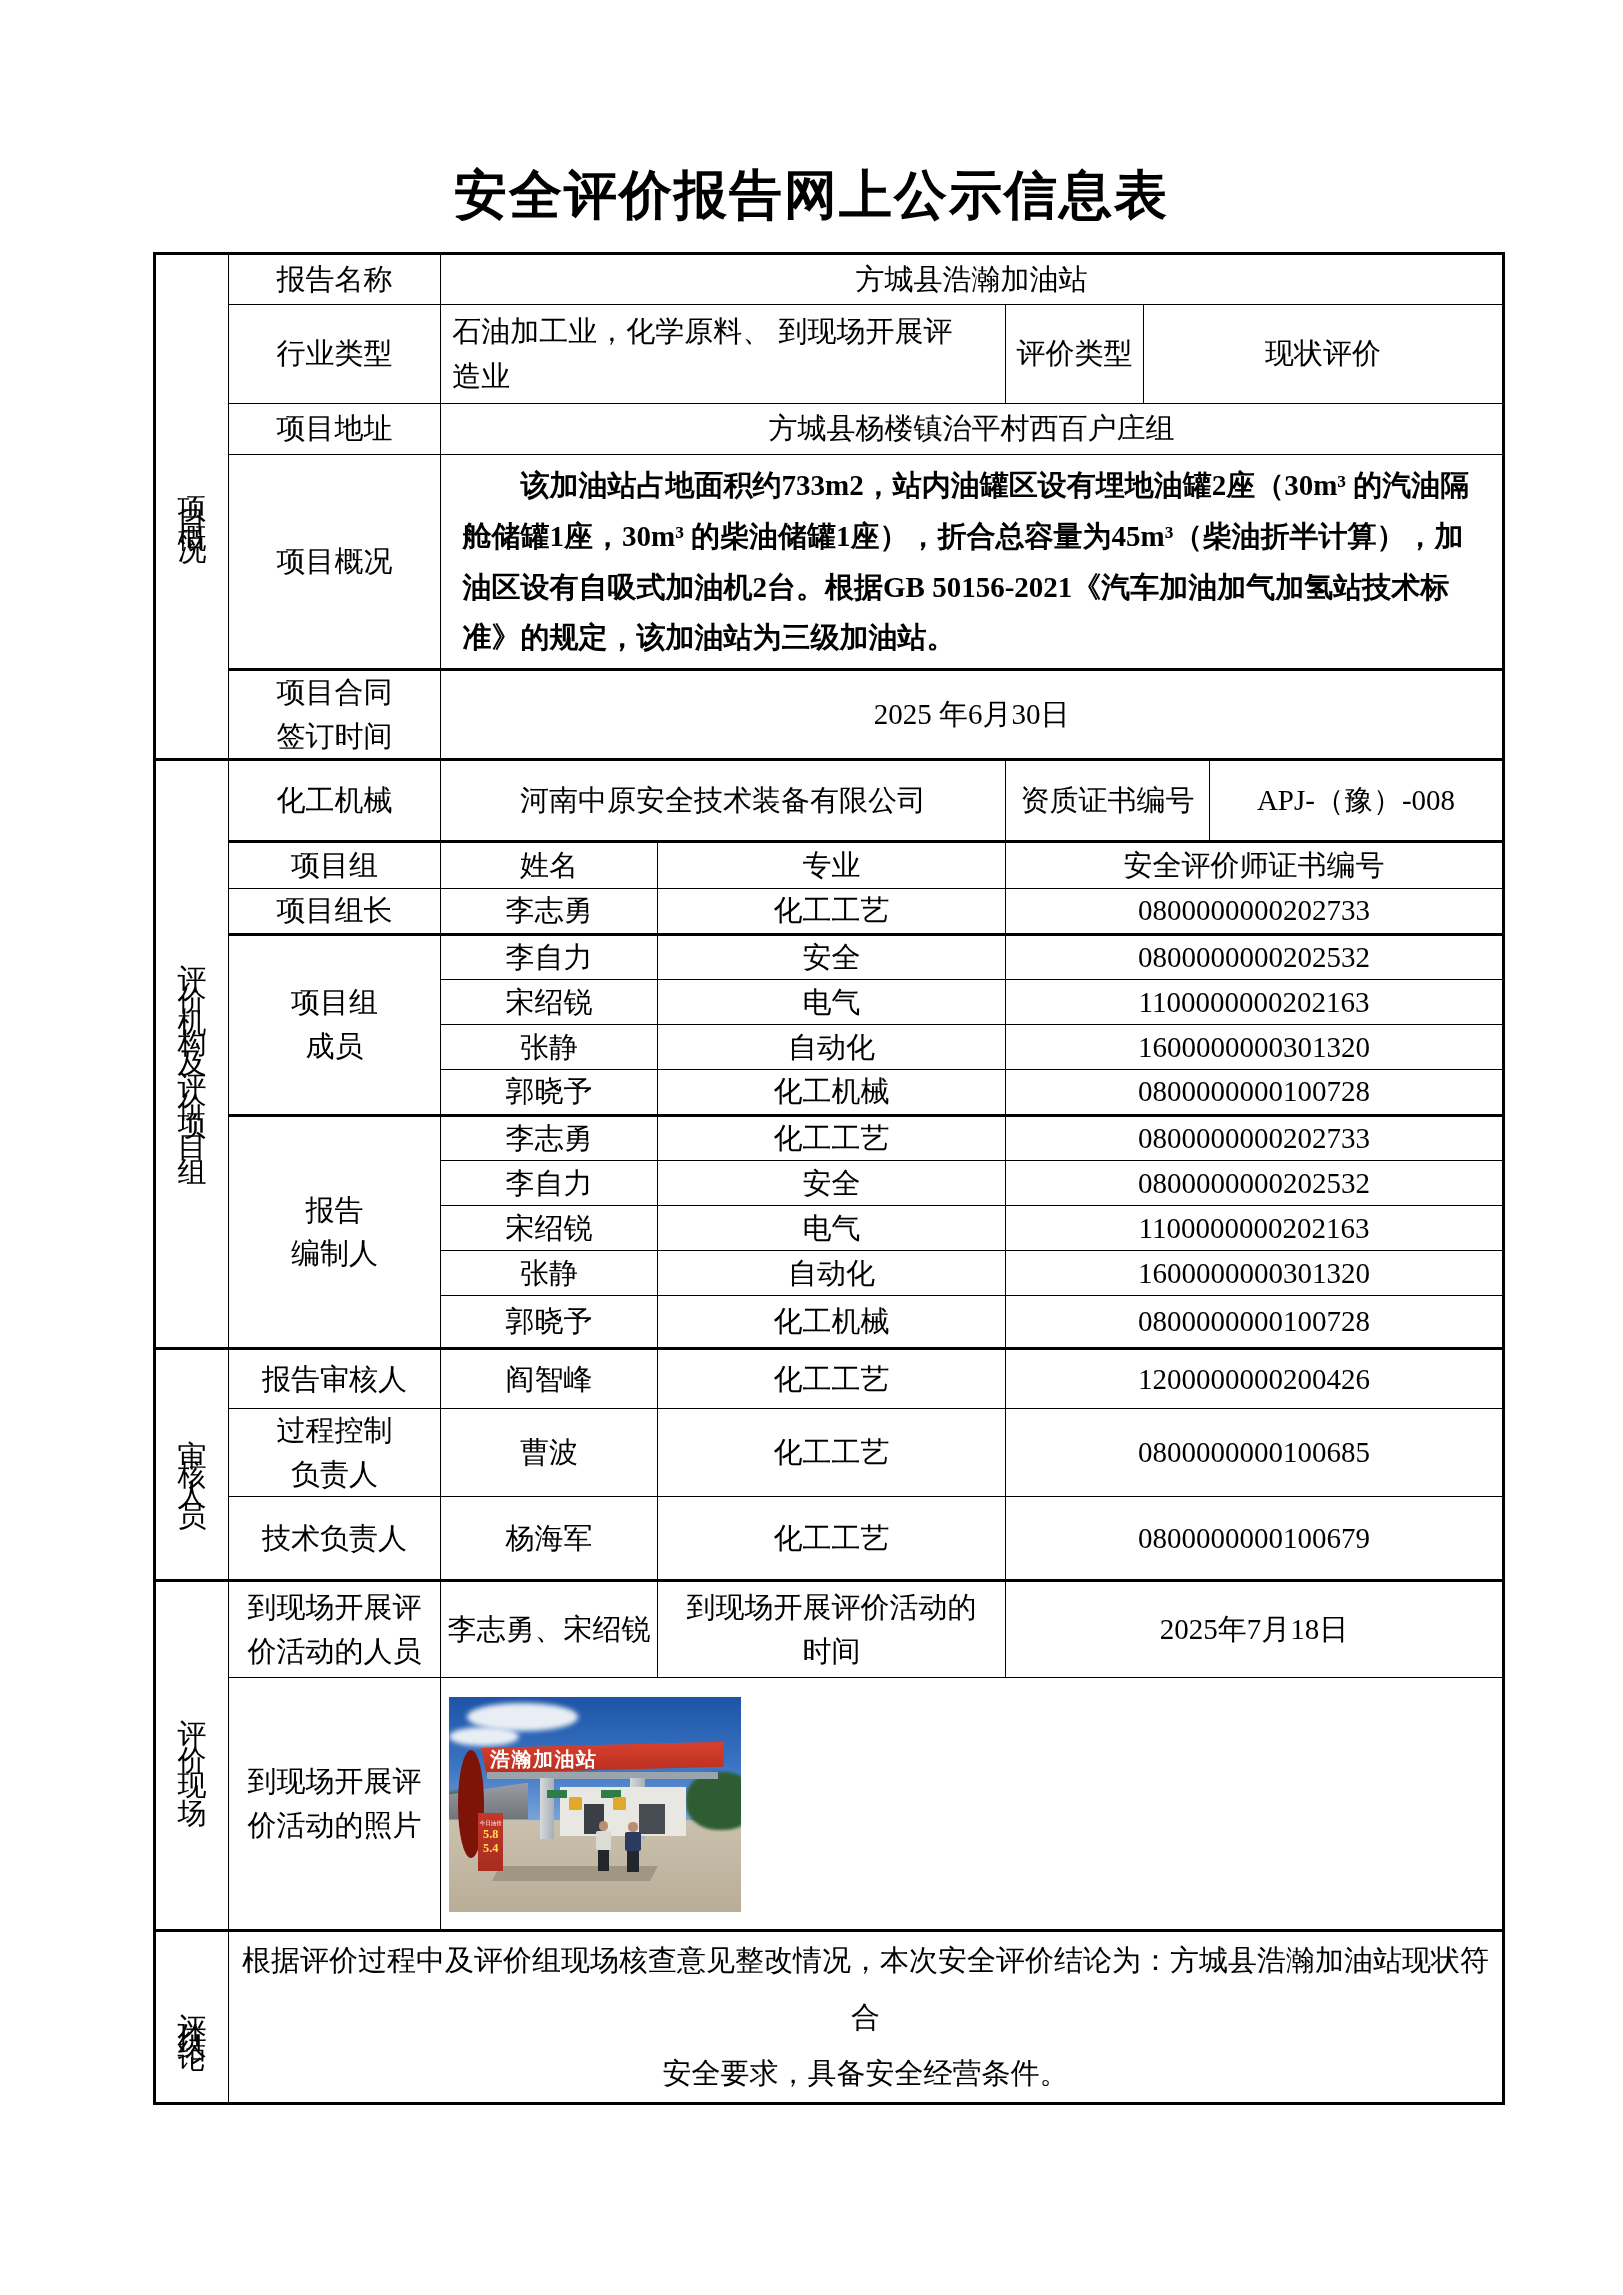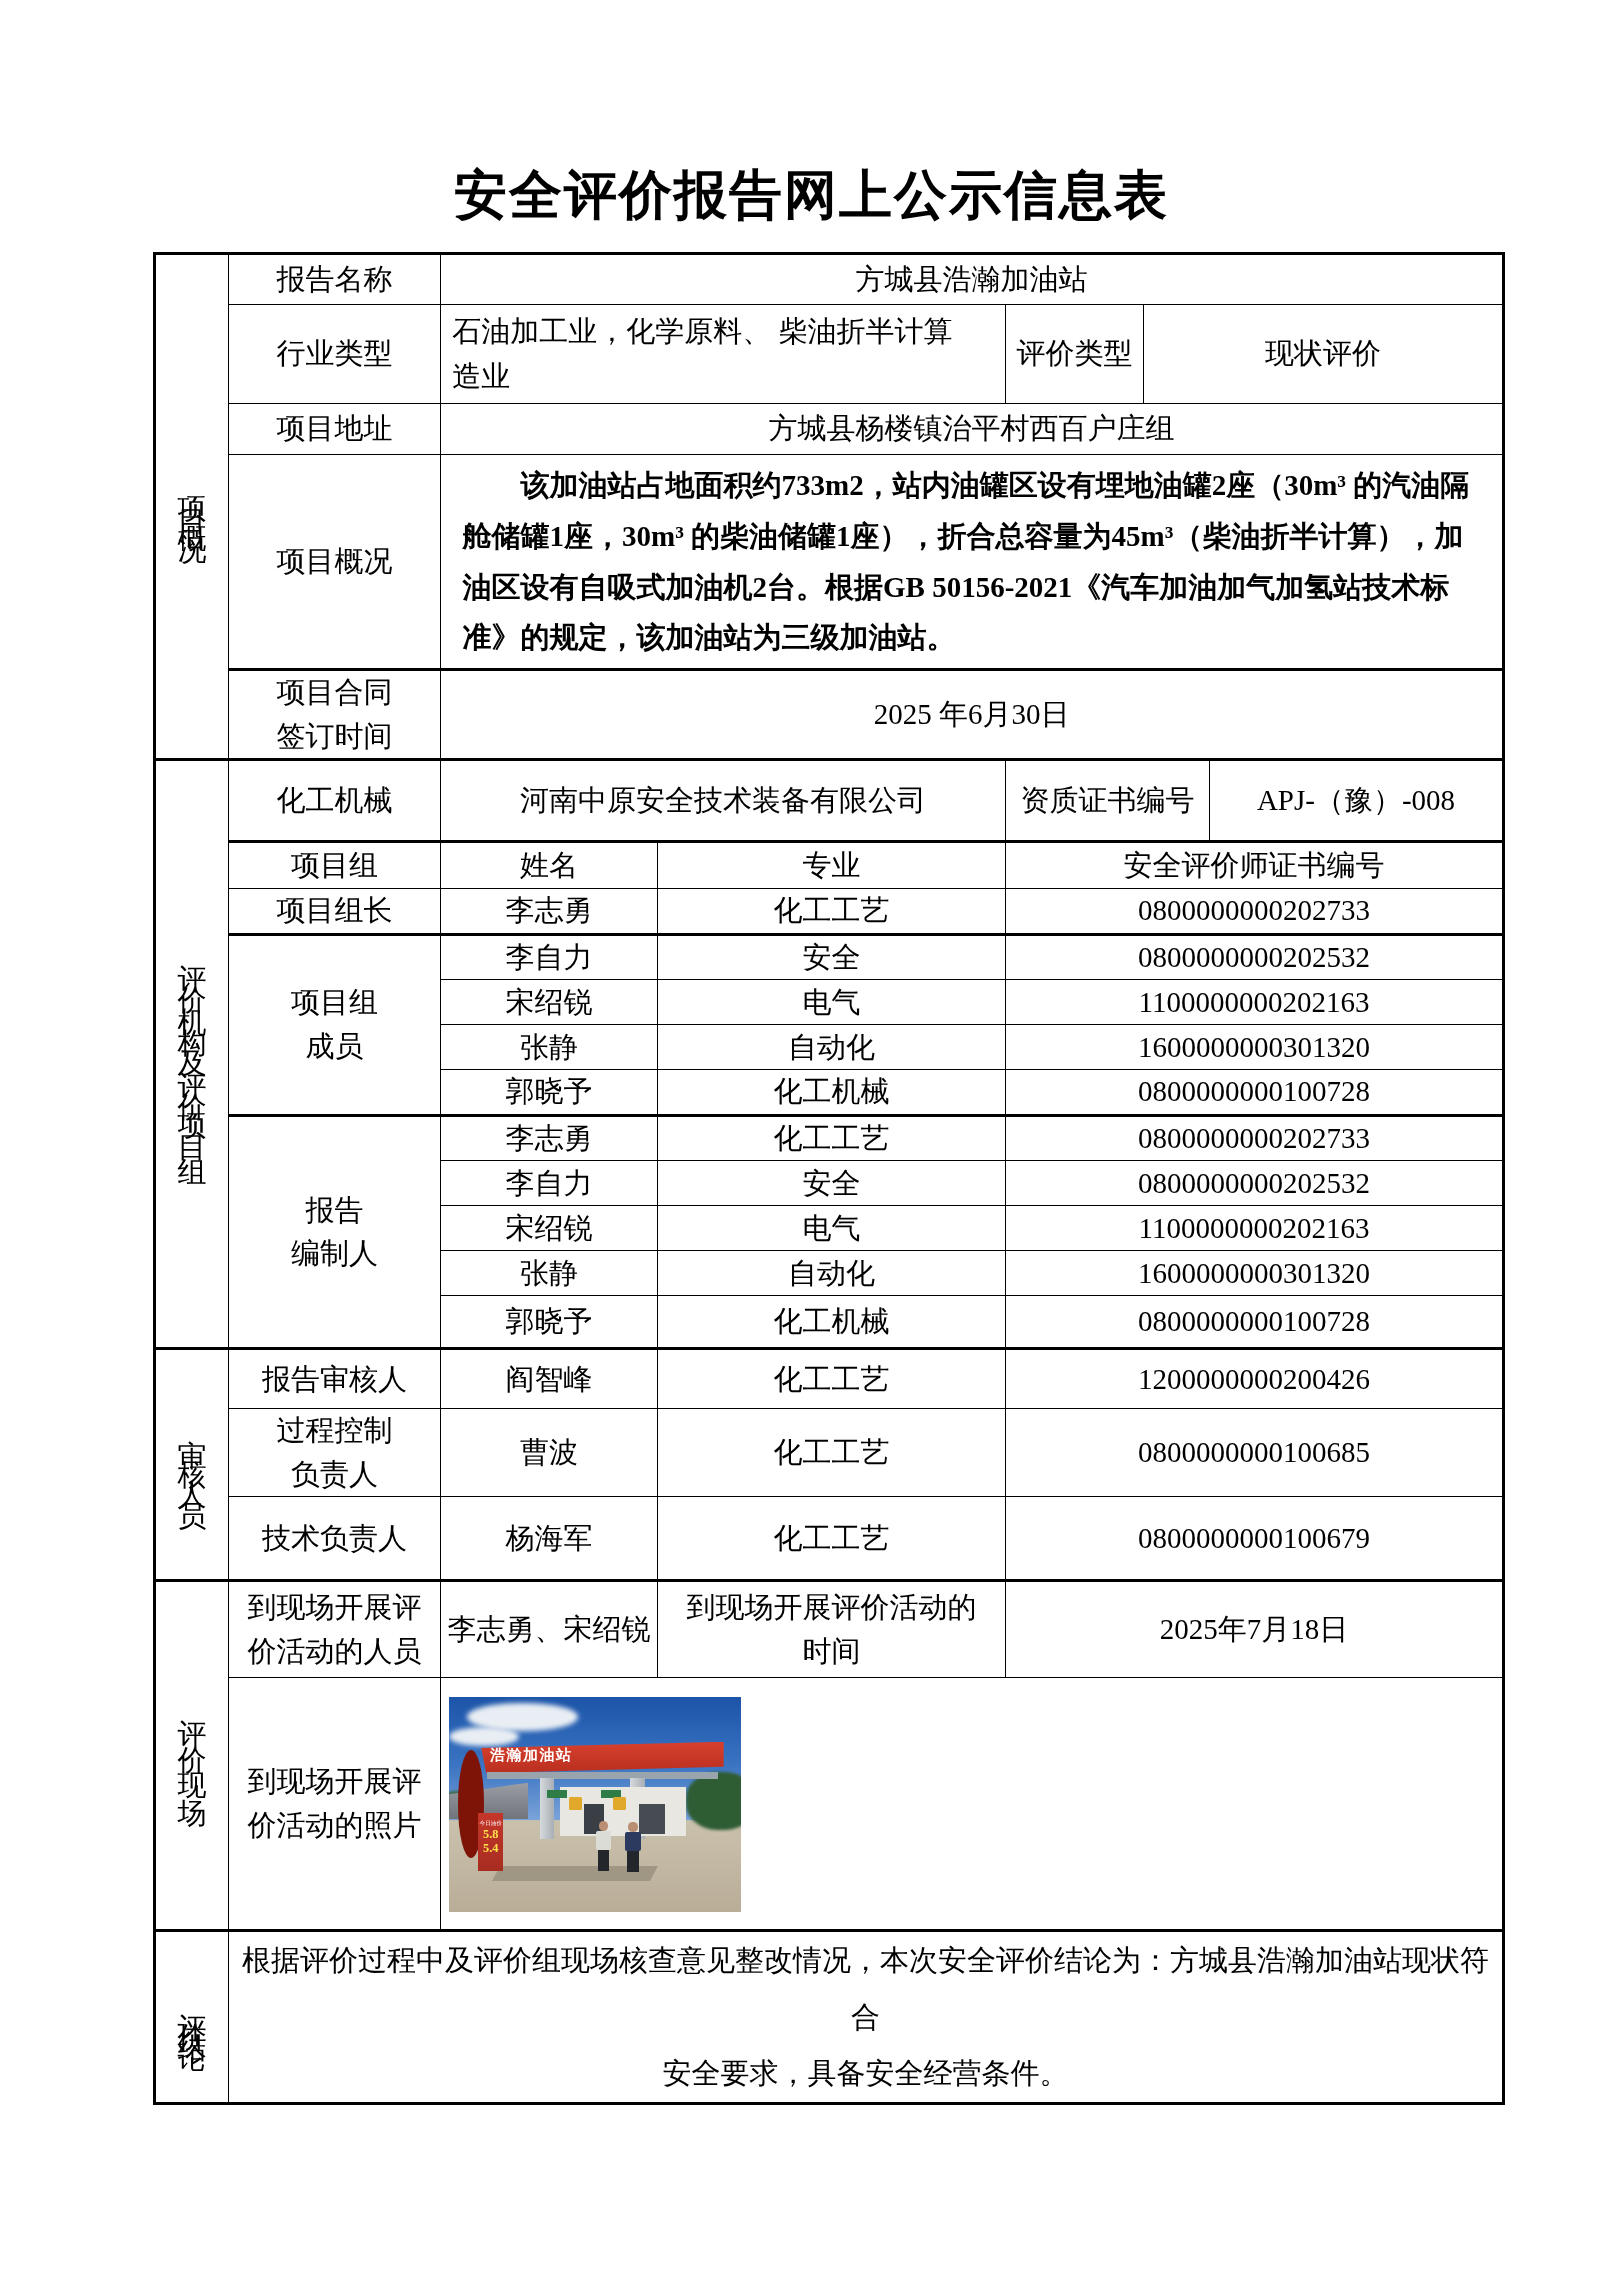--- a/index.html
+++ b/index.html
@@ -61,21 +61,21 @@
   .tree{background:#2f5d33;border-radius:45%;filter:blur(1.5px);}
   .tree.tr-r{right:-5%;top:35%;width:24%;height:27%;}
   .tree.tr-l{left:-3%;top:44%;width:13%;height:12%;background:#3c6b3f;}
   .shed{left:0;top:40%;width:27%;height:17%;
     background:linear-gradient(180deg,#9a9da3,#70747b);
     clip-path:polygon(0 32%,100% 0,100% 100%,0 100%);}
   .canopy{left:11%;top:21%;width:83%;height:14.5%;
     background:linear-gradient(180deg,#d8402e,#b92f1f);
     clip-path:polygon(0 20%,100% 0,100% 80%,2% 100%);}
   .canopy-logo{left:3%;top:25%;width:9%;height:50%;background:#7e1408;border-radius:50%;}
-  .canopy-sign{left:14%;top:22%;color:#fff;font-size:15px;font-weight:bold;letter-spacing:1.5px;
+  .canopy-sign{left:14%;top:22%;color:#fff;font-size:20px;font-weight:bold;letter-spacing:1.5px;
     font-family:"Liberation Sans","DejaVu Sans",sans-serif;}
   .canopy-under{left:13%;top:35%;width:79%;height:3.5%;background:#9aa4ad;}
   .pillar{top:38%;width:5%;height:28%;background:linear-gradient(90deg,#d6dadd,#a7aeb5);}
   .pillar.p1{left:31%;}
   .pillar.p2{left:62%;}
   .building{left:38%;top:42%;width:43%;height:23%;background:#e9e7e1;}
   .door1{left:46%;top:50%;width:7%;height:14%;background:#3a3f46;}
   .door2{left:65%;top:50%;width:9%;height:14%;background:#474b52;}
   .disp{top:46.5%;width:4.5%;height:6%;background:#e0a92c;border-radius:1.5px;}
   .disp.d1{left:41%;}
@@ -117,21 +117,21 @@
 
   <tbody>
       <tr style="height:51px">
     <td class="side" rowspan="5"><span class="vlabel vs-overview">项目概况</span></td>
     <td>报告名称</td>
     <td colspan="5">方城县浩瀚加油站</td>
   </tr>
 
   <tr style="height:82px">
     <td>行业类型</td>
-    <td colspan="2" class="industry">石油加工业，化学原料、 柴油折半计算
+    <td colspan="2" class="industry">石油加工业，化学原料、 到现场开展评
 造业</td>
     <td>评价类型</td>
     <td colspan="2">现状评价</td>
   </tr>
 
   <tr style="height:51px">
     <td>项目地址</td>
     <td colspan="5">方城县杨楼镇治平村西百户庄组</td>
   </tr>
 

